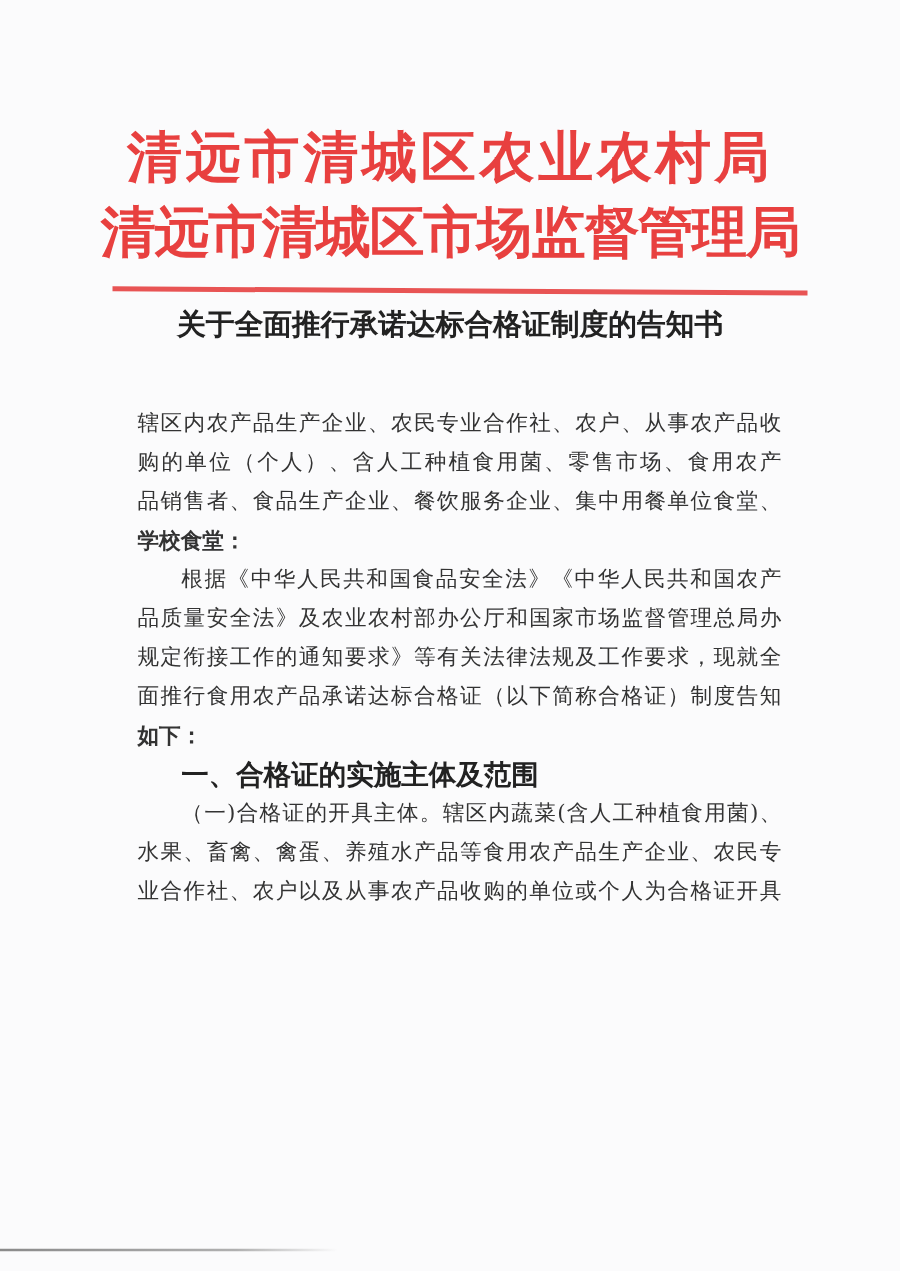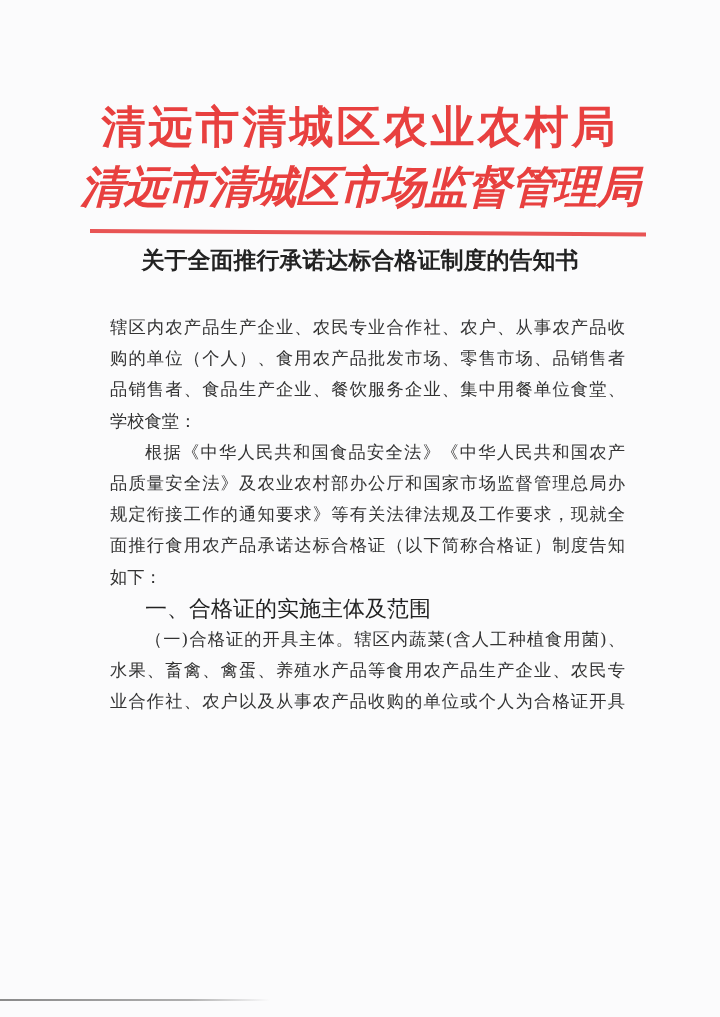--- a/index.html
+++ b/index.html
@@ -13,42 +13,42 @@
   .page { position: absolute; left: 0; top: 0; width: 720px; height: 895px; }
   .header-line {
     position: absolute; left: 0; width: 720px;
     text-align: center;
     color: #e8403f;
     font-family: "DejaVu Sans", "Liberation Sans", sans-serif;
     font-weight: bold;
     white-space: nowrap;
   }
   .header-line.l1 { top: 99px; font-size: 44px; letter-spacing: 3px; line-height: 56px; }
-  .header-line.l2 { top: 159px; font-size: 44px; letter-spacing: -1px; line-height: 56px; font-style: italic; }
+  .header-line.l2 { top: 159px; font-size: 44px; letter-spacing: -1px; line-height: 56px; }
   .red-rule {
     position: absolute; left: 90px; top: 229px; width: 556px; height: 4px;
     background: #e85454;
     transform: rotate(0.35deg);
     transform-origin: left center;
   }
   .doc-title {
     position: absolute; left: 0; width: 720px; top: 242px;
     text-align: center; font-size: 23px; line-height: 36px;
     color: #222;
     font-family: "DejaVu Serif", "Liberation Serif", serif;
     font-weight: bold;
     letter-spacing: 0px;
   }
   .body {
-    position: absolute; left: 110px; top: 312px; width: 515px;
+    position: absolute; left: 110px; top: 324px; width: 515px;
     font-size: 17.3px; line-height: 31.2px; color: #333;
     text-align: justify;
   }
   .line { display: block; white-space: nowrap; text-align-last: justify; text-align: justify; }
-  .line.last { text-align-last: left; }
+  .line.last { text-align-last: left; font-weight: bold; }
   .indent { padding-left: 35px; }
   .section-heading {
     font-family: "DejaVu Sans", "Liberation Sans", sans-serif;
     color: #222; font-size: 22px;
   }
   .bottom-rule {
     position: absolute; left: 0; top: 999px; width: 270px; height: 2px;
     background: linear-gradient(to right, #8a8a8a, #b0b0b0 70%, rgba(200,200,200,0));
   }
 </style>
@@ -58,21 +58,21 @@
 <div class="page">
   <div class="header-line l1">清远市清城区农业农村局</div>
   <div class="header-line l2">清远市清城区市场监督管理局</div>
   <div class="red-rule"></div>
 
   <div class="doc-title">关于全面推行承诺达标合格证制度的告知书</div>
 
   <div class="body">
     <div>
       <span class="line">辖区内农产品生产企业、农民专业合作社、农户、从事农产品收</span>
-      <span class="line">购的单位（个人）、食用农产品批发市场、零售市场、品销售者</span>
+      <span class="line">购的单位（个人）、含人工种植食用菌、零售市场、食用农产</span>
       <span class="line">品销售者、食品生产企业、餐饮服务企业、集中用餐单位食堂、</span>
       <span class="line last">学校食堂：</span>
     </div>
     <div>
       <span class="line indent">根据《中华人民共和国食品安全法》《中华人民共和国农产</span>
       <span class="line">品质量安全法》及农业农村部办公厅和国家市场监督管理总局办</span>
       <span class="line">规定衔接工作的通知要求》等有关法律法规及工作要求，现就全</span>
       <span class="line">面推行食用农产品承诺达标合格证（以下简称合格证）制度告知</span>
       <span class="line last">如下：</span>
     </div>

